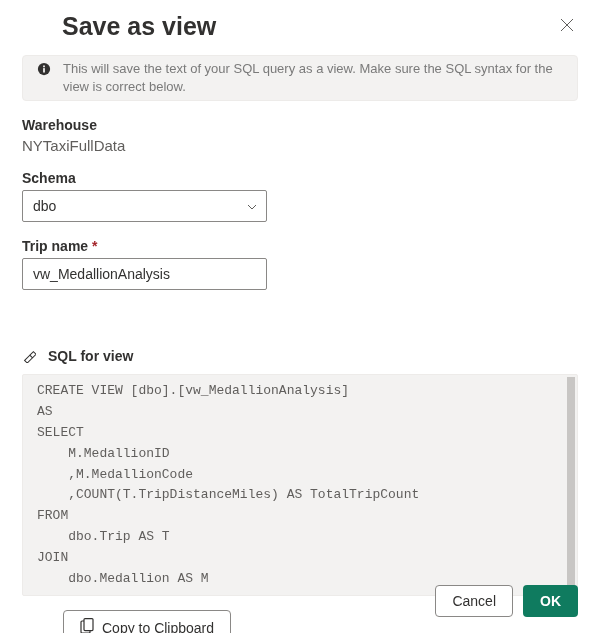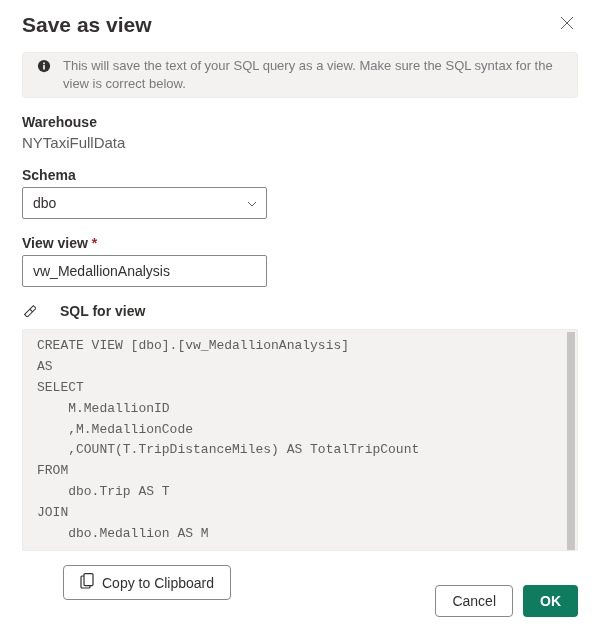--- a/index.html
+++ b/index.html
@@ -13,23 +13,24 @@
       padding: 12px 22px 16px 22px;
       position: relative;
     }
     .header {
       display: flex;
       justify-content: space-between;
       align-items: center;
       margin-bottom: 14px;
     }
     .title {
-      font-size: 21px;
-      font-weight: 600;
-      color: #323130;
+      font-size: 25px;
+      font-weight: 600;
+      color: #323130;
+      margin-left: 40px;
     }
     .close-btn {
       font-size: 16px;
       color: #605e5c;
       cursor: pointer;
       background: none;
       border: none;
       padding: 4px;
     }
     .info-banner {
@@ -86,24 +87,26 @@
       position: absolute;
       right: 10px;
       top: 50%;
       transform: translateY(-50%);
       pointer-events: none;
       color: #605e5c;
       font-size: 11px;
     }
     .sql-header {
       display: flex;
-      gap: 24px;
+      align-items: center;
+      gap: 12px;
       font-size: 14px;
       font-weight: 600;
       margin-bottom: 10px;
+      margin-top: 42px;
     }
     .sql-icon { width: 14px; height: 14px; }
     .code-area {
       position: relative;
       background: #f3f2f1;
       border: 1px solid #edebe9;
       border-radius: 2px;
       padding: 6px 14px;
       font-family: "Consolas", "Courier New", monospace;
       font-size: 13px;
@@ -195,21 +198,21 @@
 <div class="select-wrap">
   <input class="select-box" readonly="" value="dbo" style="">
   <span class="chevron">
     <svg width="10" height="6" viewBox="0 0 10 6">
         <path d="M1 1 L5 5 L9 1" stroke="#605e5c" stroke-width="1" fill="none"></path>
       </svg>
   </span>
 </div>
 
 <div class="field-label">
-  <span>View view</span>
+  <span>Trip name</span>
   <span class="req">*</span>
 </div>
 <input type="text" class="text-input" value="vw_MedallionAnalysis" style="">
 
 <div class="sql-header">
   <span class="sql-icon">
     <svg viewBox="0 0 16 16">
         <path d="M3 13 L9 7 L12 10 L6 16 L3 13 Z M9 7 L13 3 L16 6 L12 10 Z" fill="none" stroke="#323130" stroke-width="1.2"></path>
       </svg>
   </span>

